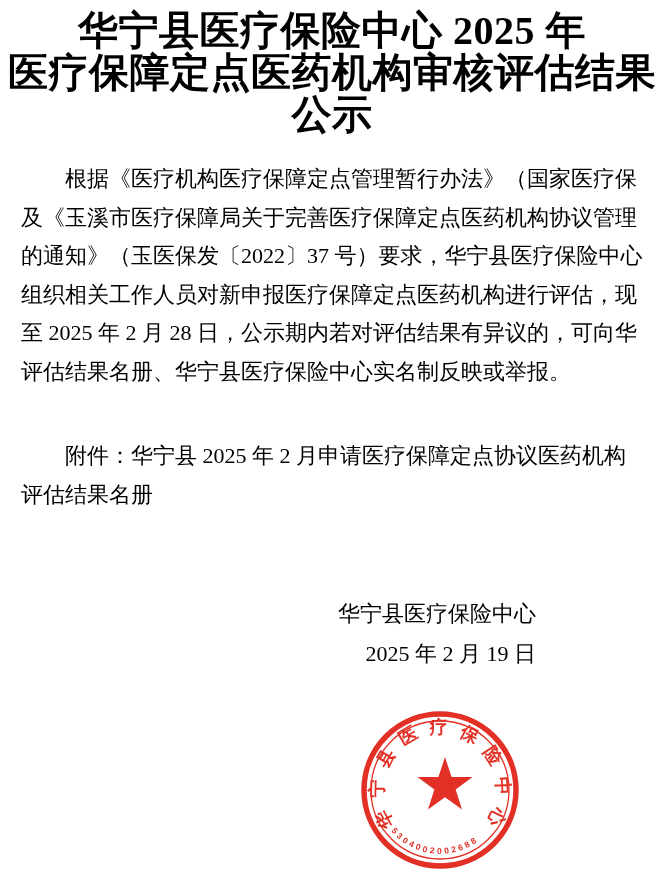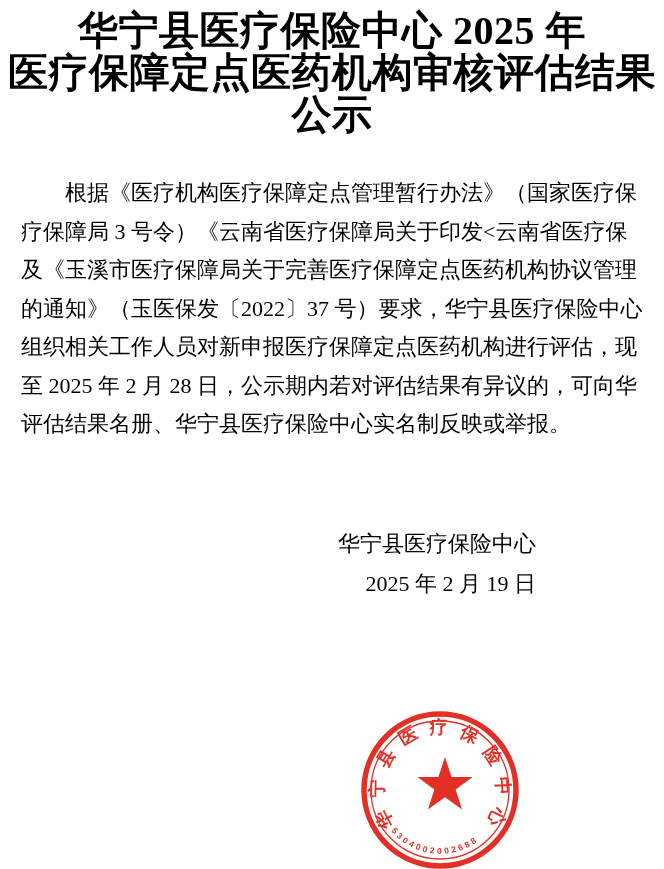--- a/index.html
+++ b/index.html
@@ -18,21 +18,21 @@
   }
   .title-line {
     font-size: 40px;
     font-weight: bold;
     line-height: 42px;
     letter-spacing: 0.5px;
     white-space: pre-wrap;
     text-align: center;
   }
   .body-block {
-    margin-top: 38px;
+    margin-top: 24px;
     padding: 0 19px 0 21px;
   }
   .body-line {
     font-size: 22px;
     line-height: 38.5px;
     white-space: pre-wrap;
     text-align: left;
   }
   .attachment-block {
     margin-top: 46px;
@@ -78,36 +78,41 @@
   <div class="title-block">
     <div class="title-line">华宁县医疗保险中心 2025 年</div>
     <div class="title-line">医疗保障定点医药机构审核评估结果公示</div>
   </div>
 
   <div class="body-block">
 
       <div class="body-line">　　根据《医疗机构医疗保障定点管理暂行办法》（国家医疗保</div>
 
 
-      <div class="body-line">疗保障局 3 号令）《云南省医疗保障局关于印发&lt;云南省医疗保</div>
 
 
       <div class="body-line">及《玉溪市医疗保障局关于完善医疗保障定点医药机构协议管理</div>
 
       <div class="body-line">的通知》（玉医保发〔2022〕37 号）要求，华宁县医疗保险中心</div>
 
       <div class="body-line">组织相关工作人员对新申报医疗保障定点医药机构进行评估，现</div>
 
 
       <div class="body-line">至 2025 年 2 月 28 日，公示期内若对评估结果有异议的，可向华</div>
 
       <div class="body-line">评估结果名册、华宁县医疗保险中心实名制反映或举报。</div>
 
     </div>
 
+  <div class="attachment-block">
+
+      <div class="body-line">　　附件：华宁县 2025 年 2 月申请医疗保障定点协议医药机构</div>
+
+      <div class="body-line">评估结果名册</div>
+    </div>
 
   <div class="signature-block">
     <div class="signature-line">华宁县医疗保险中心</div>
     <div class="signature-line">2025 年 2 月 19 日</div>
   </div>
 
   <svg class="seal" viewBox="-85 -85 170 170" xmlns="http://www.w3.org/2000/svg" aria-hidden="true">
     <defs>
       <path id="seal-top-arc" d="M -45.5 34.3 A 57 57 0 1 1 45.5 34.3" fill="none"></path>
       <path id="seal-bottom-arc" d="M -49 41.1 A 64 64 0 0 0 49 41.1" fill="none"></path>

